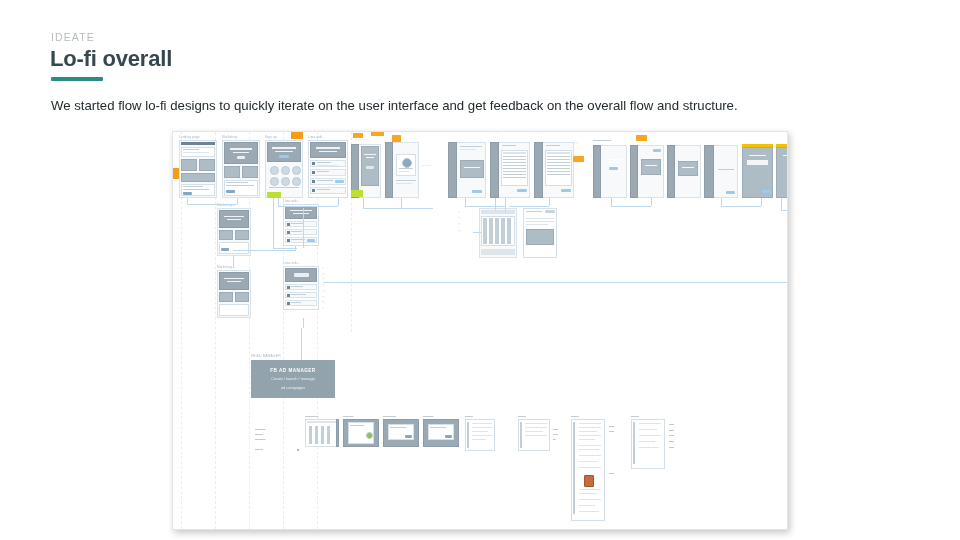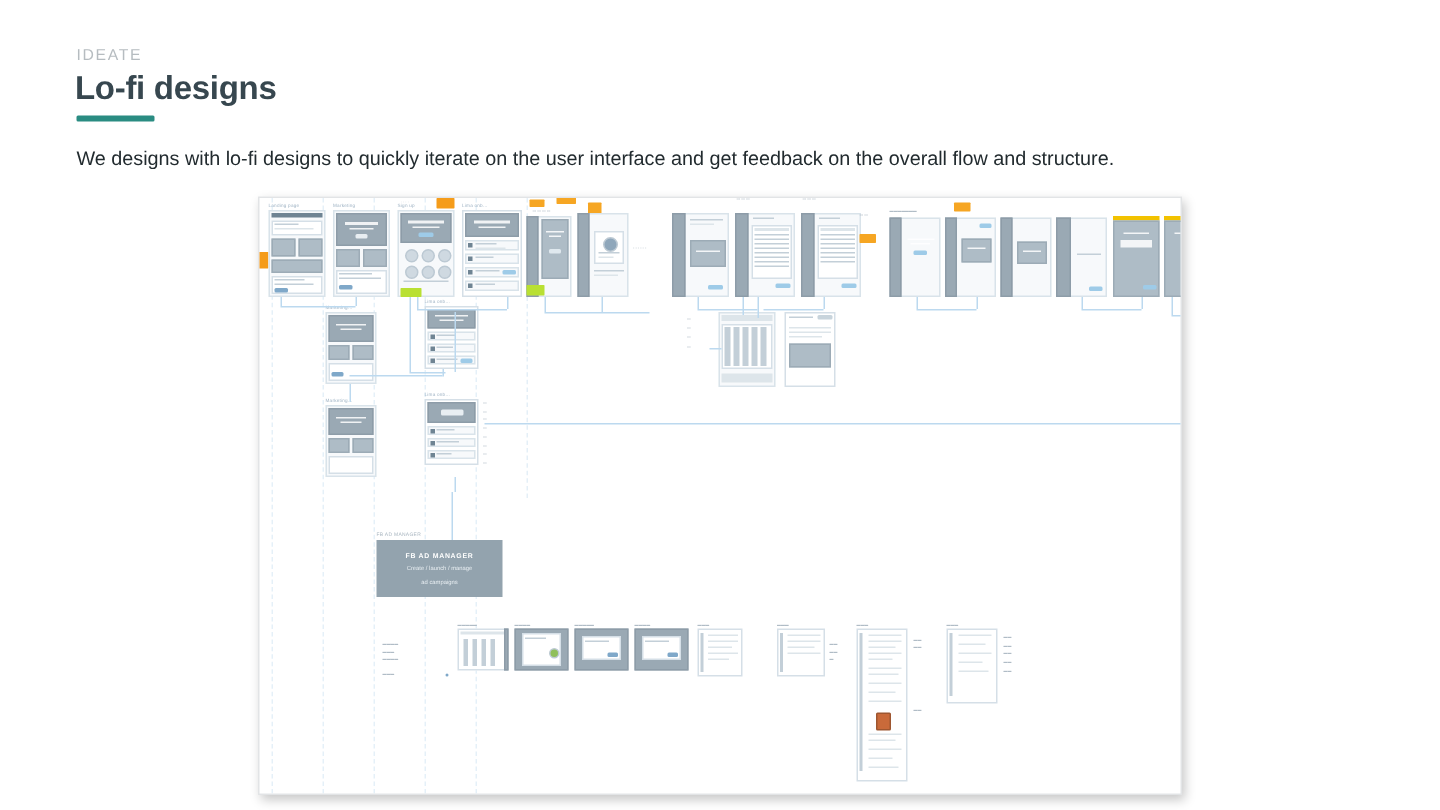--- a/index.html
+++ b/index.html
@@ -81,23 +81,23 @@
   .fbcap{position:absolute;font-size:3.3px;color:#a9b6c0;letter-spacing:.2px;}
 
   .txtblk{position:absolute;font-size:2.6px;color:#b0bcc6;line-height:1.5;white-space:nowrap;}
 </style>
 </head>
 <body>
 
 <div class="slide">
 
   <div class="eyebrow">IDEATE</div>
-  <div class="title">Lo-fi designs</div>
+  <div class="title">Lo-fi overall</div>
   <div class="rule"></div>
-  <div class="lede">We designs with lo-fi designs to quickly iterate on the user interface and get feedback on the overall flow and structure.</div>
+  <div class="lede">We started flow lo-fi designs to quickly iterate on the user interface and get feedback on the overall flow and structure.</div>
 
   <div class="board">
     <div class="canvas">
 
       <div class="guide" style="left:8px"></div>
       <div class="guide" style="left:42px"></div>
       <div class="guide" style="left:76px"></div>
       <div class="guide" style="left:110px"></div>
       <div class="guide" style="left:144px"></div>
       <div class="guide" style="left:178px;top:0;height:200px"></div>

